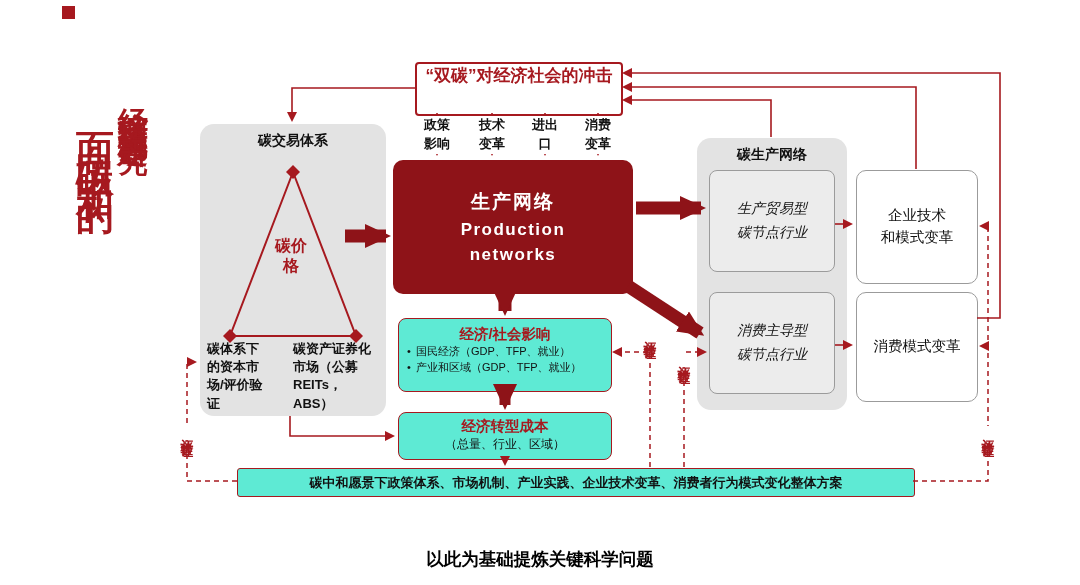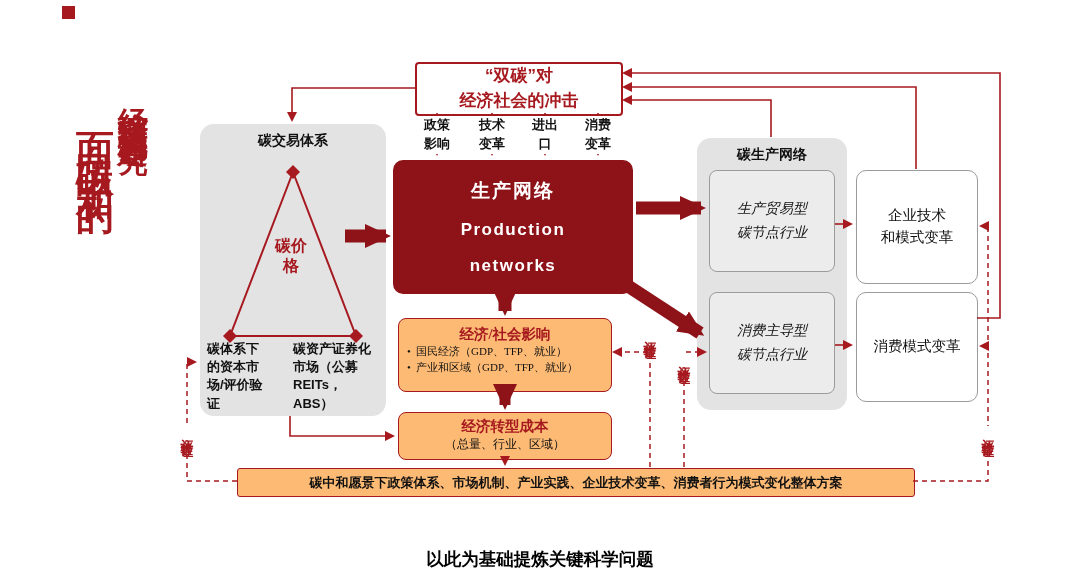--- a/index.html
+++ b/index.html
@@ -17,39 +17,39 @@
   .z1{z-index:1;}
   .z3{z-index:3;}
   #arrows{position:absolute;left:0;top:0;z-index:2;pointer-events:none;}
   .vtext{writing-mode:vertical-rl;text-orientation:upright;}
 
   .side-title-1{left:69px;top:102px;font-size:38px;font-weight:bold;color:var(--red);letter-spacing:13px;}
   .side-title-2{left:112px;top:84px;font-size:30px;font-weight:bold;color:var(--red);letter-spacing:4px;}
 
   .shock-box{left:415px;top:62px;width:204px;height:50px;background:#fff;border:2px solid var(--red);
     border-radius:4px;color:var(--red);font-weight:bold;font-size:17px;text-align:center;
-    display:flex;flex-direction:column;justify-content:center;line-height:1.45;}
+    display:flex;flex-direction:row;justify-content:center;line-height:1.45;}
 
   .channel{width:32px;background:#fff;color:var(--ink);font-size:13px;font-weight:600;
     text-align:center;line-height:1.45;}
 
   .prod{left:393px;top:160px;width:240px;height:134px;background:var(--dark-red);border-radius:10px;
-    color:#fff;text-align:center;display:flex;flex-direction:column;justify-content:center;gap:16px;}
+    color:#fff;text-align:center;display:flex;flex-direction:column;justify-content:center;gap:5px;}
   .prod .zh{font-size:19px;font-weight:bold;letter-spacing:2px;}
   .prod .en{font-size:17px;font-weight:bold;letter-spacing:1.5px;}
 
   .panel{background:var(--panel-gray);border-radius:14px;}
   .panel-title{position:absolute;left:0;right:0;top:8px;text-align:center;
     font-size:14px;font-weight:bold;color:var(--ink);}
   .market{position:absolute;font-size:13px;font-weight:bold;color:var(--ink);line-height:1.4;}
 
   .price-label{left:268px;top:236px;width:46px;font-size:16px;font-weight:bold;color:var(--red);
     line-height:1.25;text-align:center;}
 
-  .outline-red{background:#fdba74;border:1.6px solid var(--red);font-family:Liberation Serif, serif;}
+  .outline-red{background:#5eead4;border:1.6px solid var(--red);}
   .econ{left:398px;top:318px;width:212px;height:72px;border-radius:8px;}
   .econ-title{margin-top:6px;text-align:center;font-size:14.5px;font-weight:bold;color:var(--red);}
   .bullet{position:relative;margin-top:0;padding-left:17px;padding-right:4px;
     font-size:11px;color:var(--ink);line-height:1.45;}
   .bullet::before{content:"•";position:absolute;left:8px;top:0;color:var(--ink);}
 
   .cost{left:398px;top:412px;width:212px;height:46px;border-radius:8px;text-align:center;}
   .cost-title{margin-top:4px;font-size:14.5px;font-weight:bold;color:var(--red);}
   .cost-scope{font-size:12px;color:var(--ink);}
 

